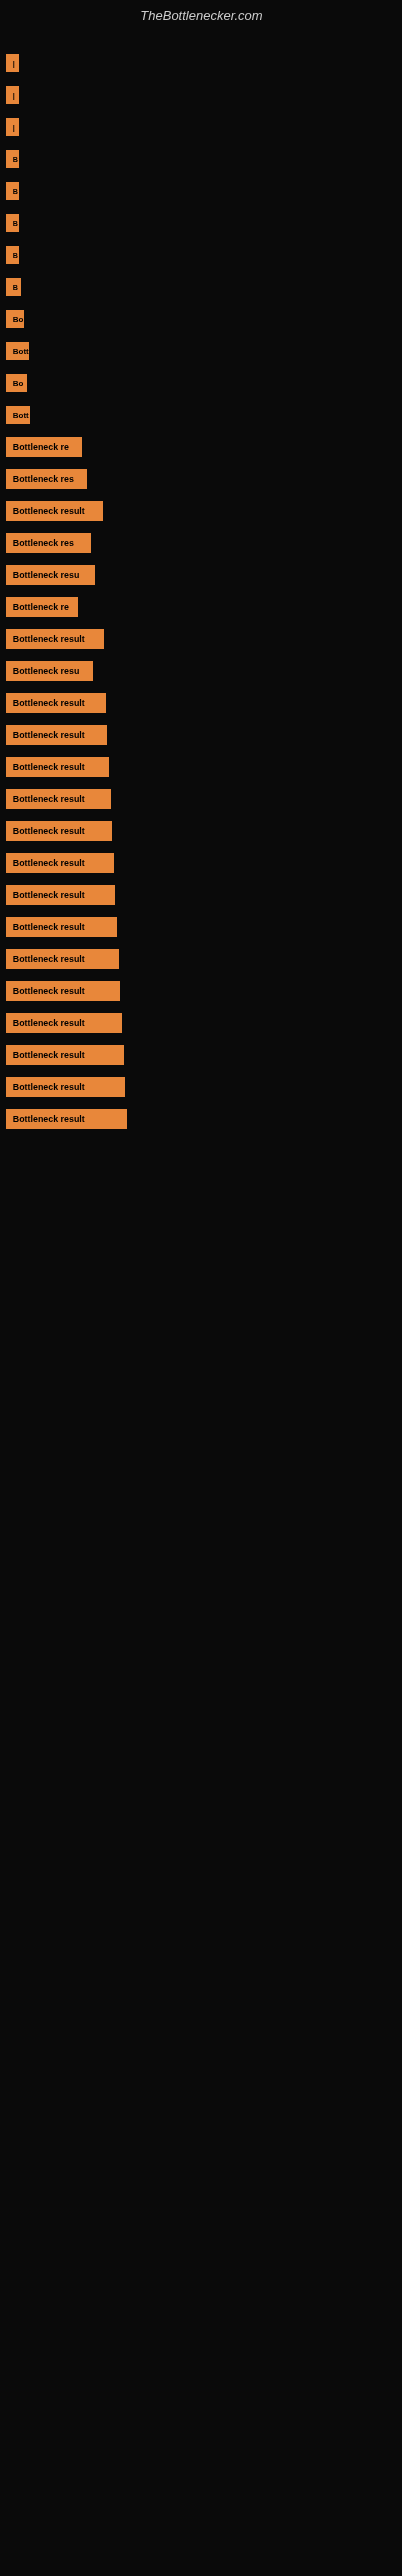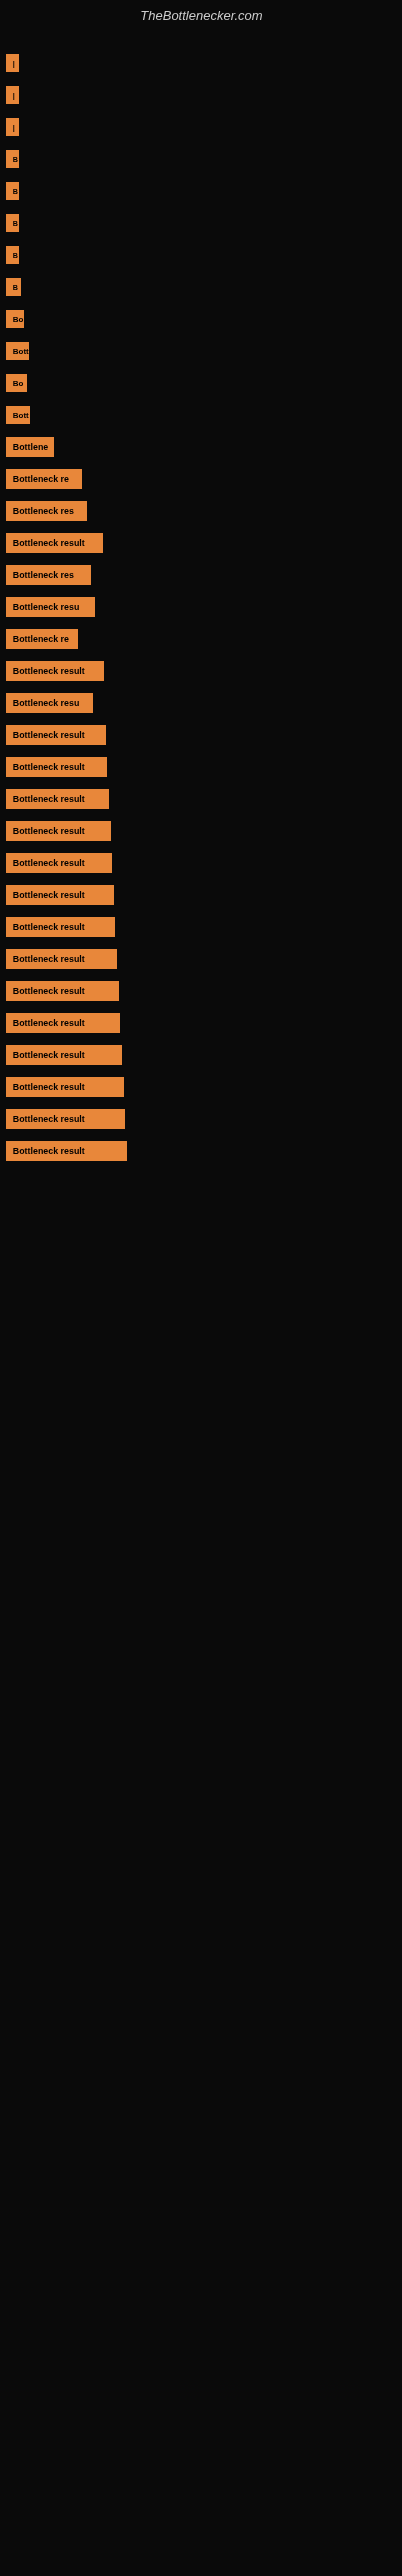--- a/index.html
+++ b/index.html
@@ -76,23 +76,20 @@
     <div class="bar-row">
       <div class="bar-label" style="width: 22.5px; min-width: 22.5px; max-width: 22.5px; overflow: hidden; font-size: 8px;">Bott</div>
     </div>
     <div class="bar-row">
       <div class="bar-label" style="width: 21px; min-width: 21px; max-width: 21px; overflow: hidden; font-size: 8px;">Bo</div>
     </div>
     <div class="bar-row">
       <div class="bar-label" style="width: 24px; min-width: 24px; max-width: 24px; overflow: hidden; font-size: 8px;">Bott</div>
     </div>
     <div class="bar-row">
-      <div class="bar-label" style="width: 48px; min-width: 48px; max-width: 48px; overflow: hidden; font-size: 8.9px;">Bottlene</div>
-    </div>
-    <div class="bar-row">
       <div class="bar-label" style="width: 76px; min-width: 76px; max-width: 76px; overflow: hidden; font-size: 8.9px;">Bottleneck re</div>
     </div>
     <div class="bar-row">
       <div class="bar-label" style="width: 81px; min-width: 81px; max-width: 81px; overflow: hidden; font-size: 8.9px;">Bottleneck res</div>
     </div>
     <div class="bar-row">
       <div class="bar-label" style="width: 97px; min-width: 97px; max-width: 97px; overflow: hidden; font-size: 8.9px;">Bottleneck result</div>
     </div>
     <div class="bar-row">
       <div class="bar-label" style="width: 85px; min-width: 85px; max-width: 85px; overflow: hidden; font-size: 8.9px;">Bottleneck res</div>

